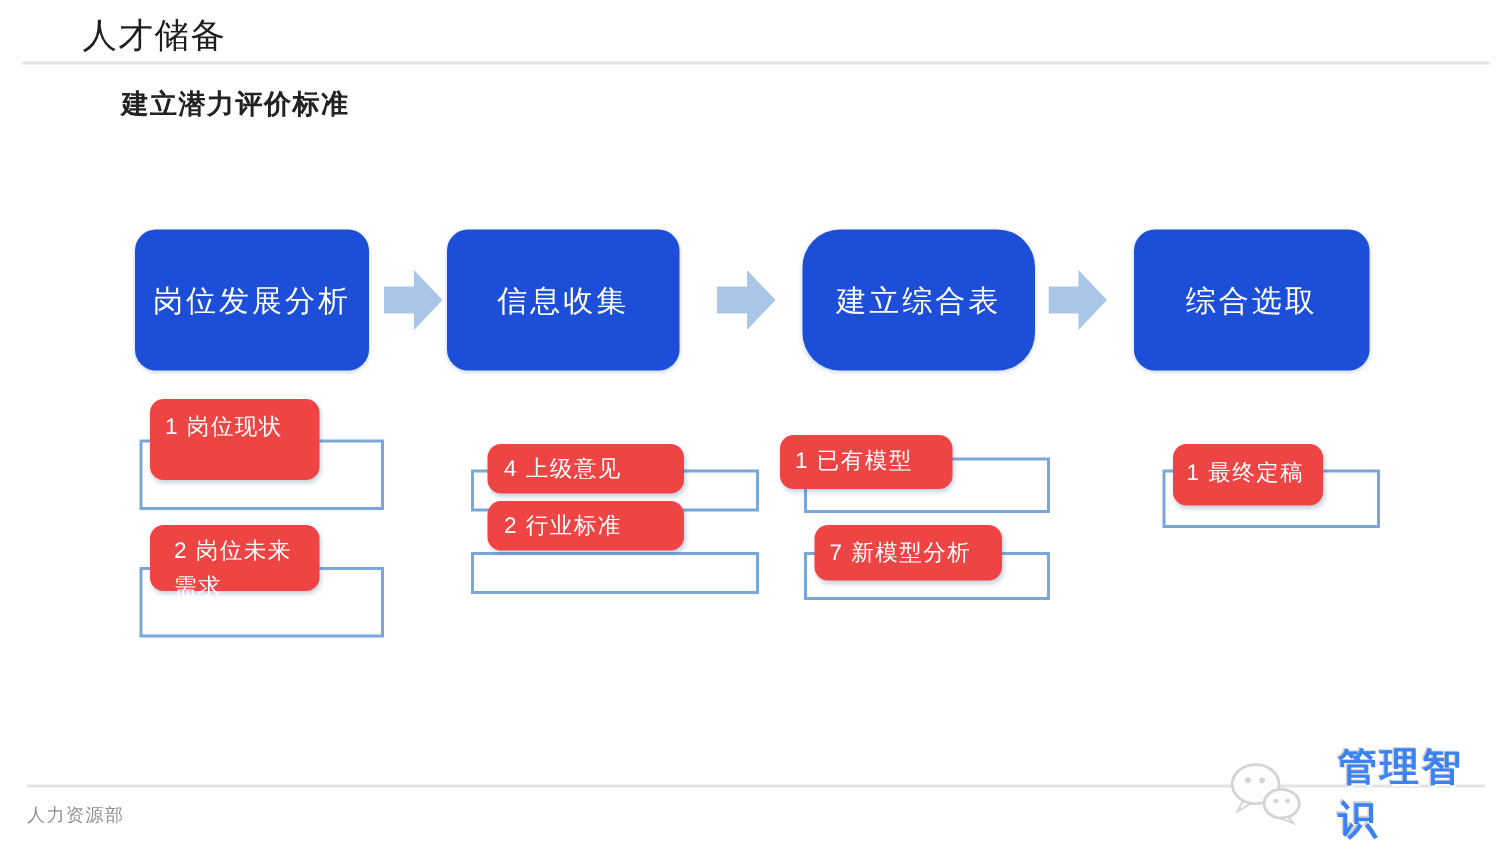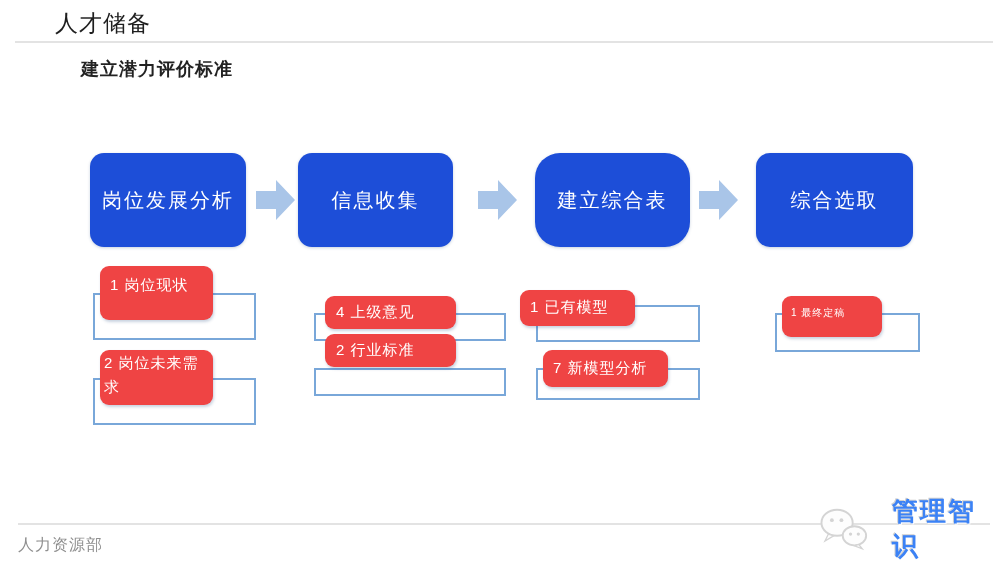--- a/index.html
+++ b/index.html
@@ -41,30 +41,30 @@
 
   
   .item{
     position:absolute;background:#ef4444;border-radius:9px;color:#fff;
     font-size:15px;letter-spacing:1px;box-sizing:border-box;
     box-shadow:1px 2px 3px rgba(40,80,130,.25);
     display:flex;align-items:flex-start;
   }
   .item span{display:block;}
   .b00{left:100px;top:266px;width:113px;height:54px;padding:8px 10px;line-height:22px;}
-  .b01{left:100px;top:350px;width:113px;height:55px;padding:6px 4px;line-height:24px;align-items:flex-end;}
+  .b01{left:100px;top:350px;width:113px;height:44px;padding:6px 16px;line-height:24px;}
   .b10{left:325px;top:296px;width:131px;height:33px;padding:7px 11px;}
   .b11{left:325px;top:334px;width:131px;height:33px;padding:7px 11px;}
   .b20{left:520px;top:290px;width:115px;height:36px;padding:8px 10px;}
   .b21{left:543px;top:350px;width:125px;height:37px;padding:9px 10px;}
-  .b30{left:782px;top:296px;width:100px;height:41px;padding:10px 9px;font-size:10px;}
+  .b30{left:782px;top:296px;width:100px;height:41px;padding:10px 9px;font-size:15px;}
 
   
   .footer-divider{position:absolute;left:18px;top:523px;width:972px;height:2px;background:#e3e3e3;}
-  .department{position:absolute;left:18px;top:535px;font-size:16px;color:#8f8f8f;letter-spacing:1px;}
+  .department{position:absolute;left:18px;top:535px;font-size:12px;color:#8f8f8f;letter-spacing:1px;}
 
   
   .watermark{position:absolute;left:818px;top:492px;display:flex;align-items:center;}
   .wm-icon{width:54px;height:46px;}
   .wm-text{
     font-size:26px;font-weight:700;letter-spacing:2px;color:#3b82f6;
     text-shadow:-1px -1px 0 #cfcfcf,1px 1px 0 #ffffff;
     margin-left:22px;margin-top:2px;
   }
 </style>

